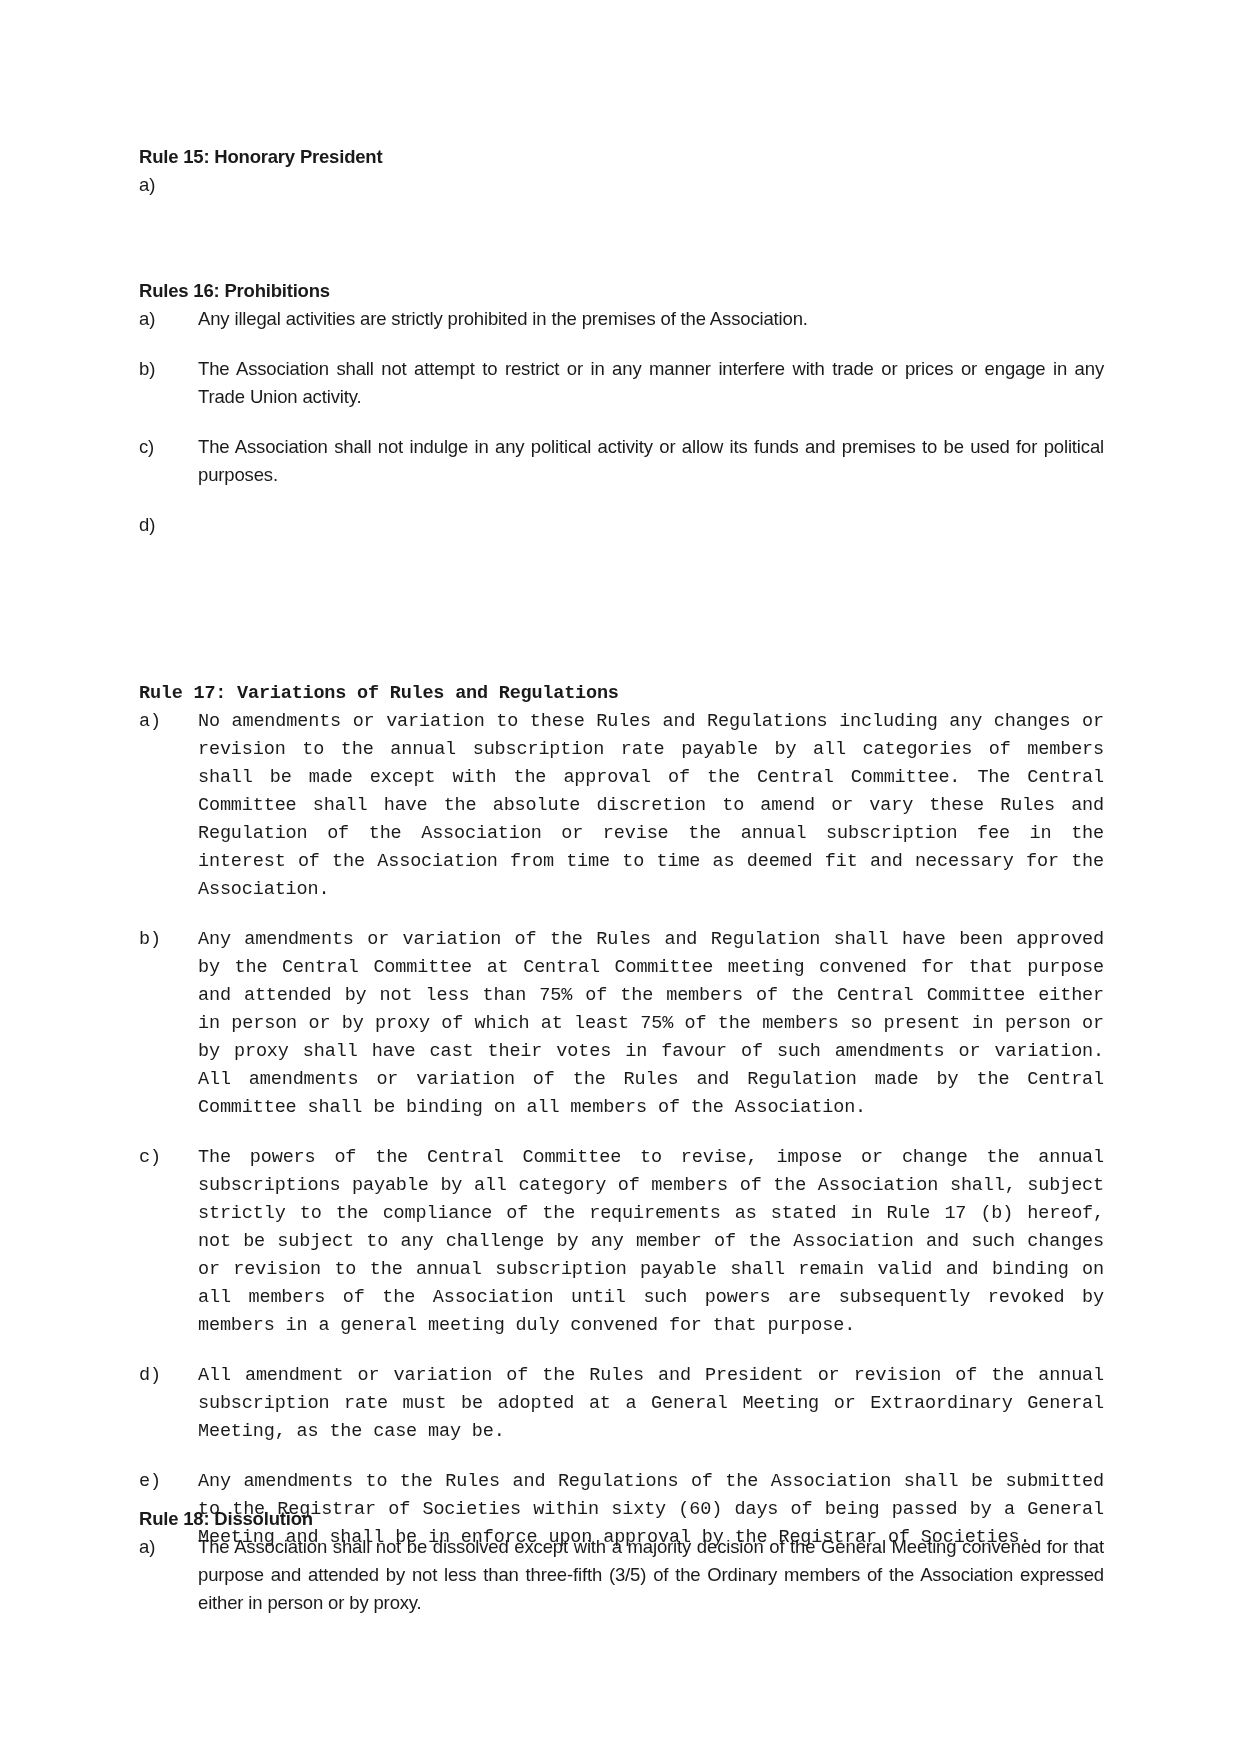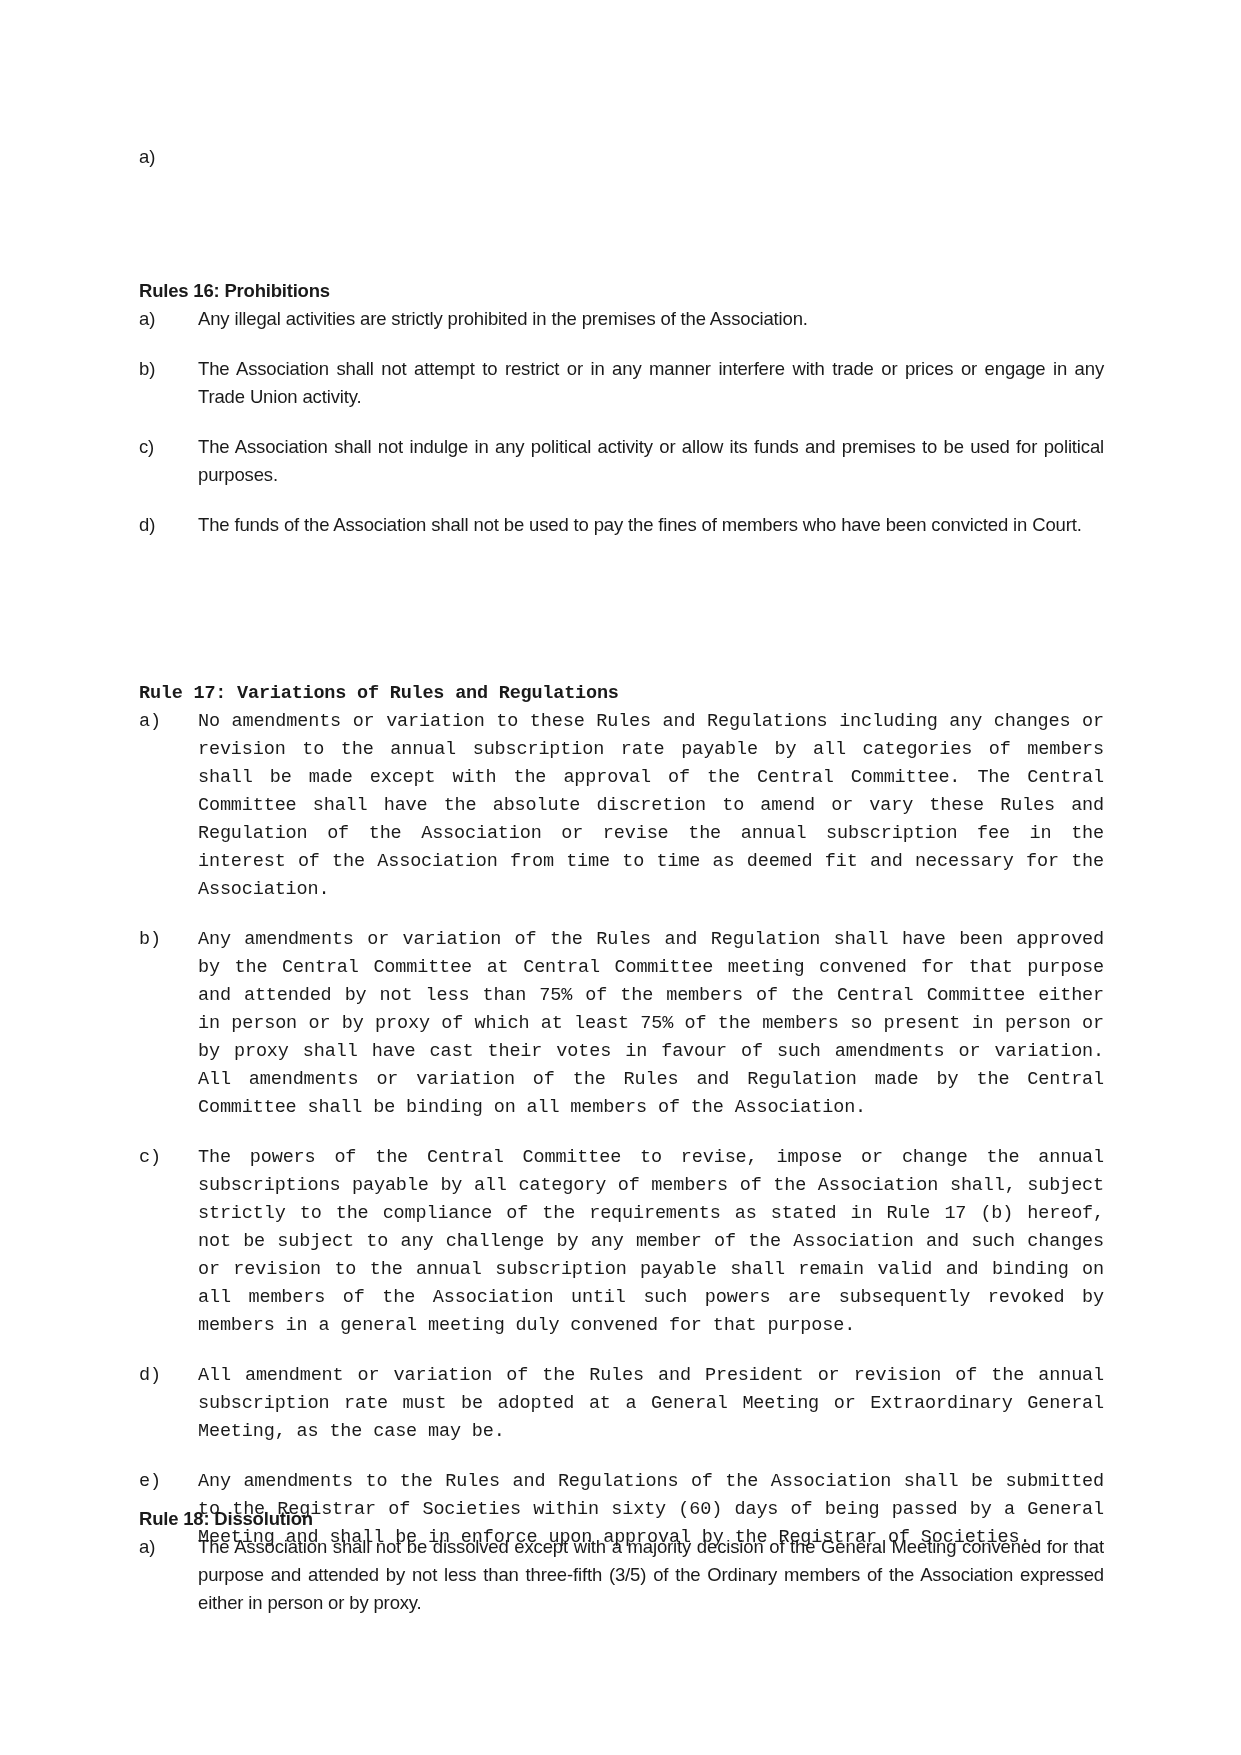--- a/index.html
+++ b/index.html
@@ -11,20 +11,21 @@
   .item { position: relative; padding-left: 59px; font-size: 18.5px; line-height: 28px; text-align: justify; letter-spacing: -0.15px; }
   .item + .item { margin-top: 28px; }
   .label { position: absolute; left: 0; top: 0; }
 </style>
 </head>
 <body>
 
 <div class="page">
 
   <section class="rule" style="top:143px;">
+    <h2 class="rule-title">Rule 15: Honorary President</h2>
     <div class="item">
       <span class="label">a)</span>
     </div>
   </section>
 
   <section class="rule" style="top:277px;">
     <h2 class="rule-title">Rules 16: Prohibitions</h2>
     <div class="item">
       <span class="label">a)</span>
       <span>Any illegal activities are strictly prohibited in the premises of the Association.</span>
@@ -32,21 +33,20 @@
     <div class="item" style="margin-top:22px;">
       <span class="label">b)</span>
       <span>The Association shall not attempt to restrict or in any manner interfere with trade or prices or engage in any Trade Union activity.</span>
     </div>
     <div class="item" style="margin-top:22px;">
       <span class="label">c)</span>
       <span>The Association shall not indulge in any political activity or allow its funds and premises to be used for political purposes.</span>
     </div>
     <div class="item" style="margin-top:22px;">
       <span class="label">d)</span>
-      <span>The funds of the Association shall not be used to pay the fines of members who have been convicted in Court.</span>
     </div>
   </section>
 
   <section class="rule" style="top:680px;font-family:Liberation Mono, monospace;">
     <h2 class="rule-title">Rule 17: Variations of Rules and Regulations</h2>
     <div class="item">
       <span class="label">a)</span>
       <span>No amendments or variation to these Rules and Regulations including any changes or revision to the annual subscription rate payable by all categories of members shall be made except with the approval of the Central Committee. The Central Committee shall have the absolute discretion to amend or vary these Rules and Regulation of the Association or revise the annual subscription fee in the interest of the Association from time to time as deemed fit and necessary for the Association.</span>
     </div>
     <div class="item" style="margin-top:22px;">

